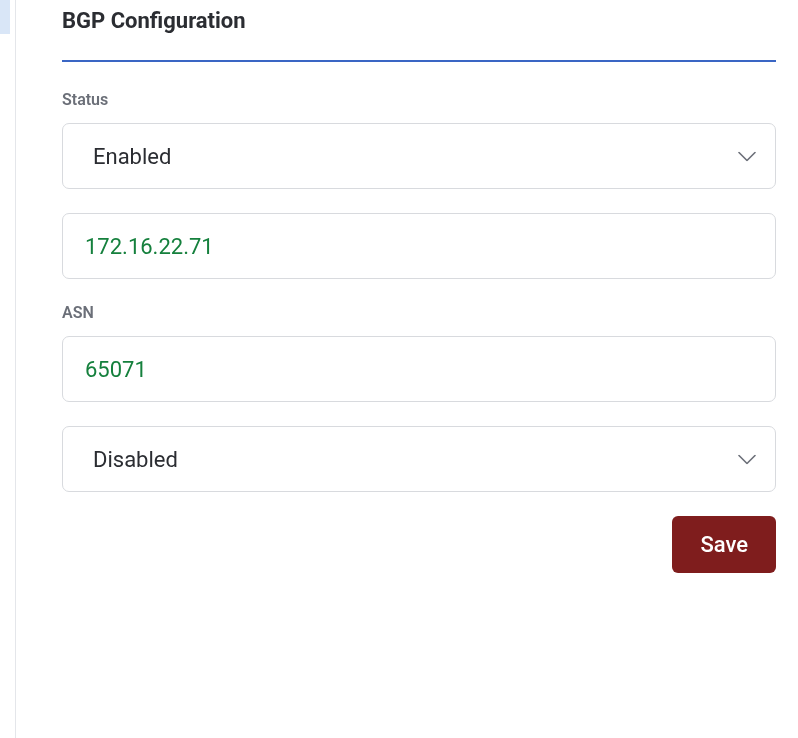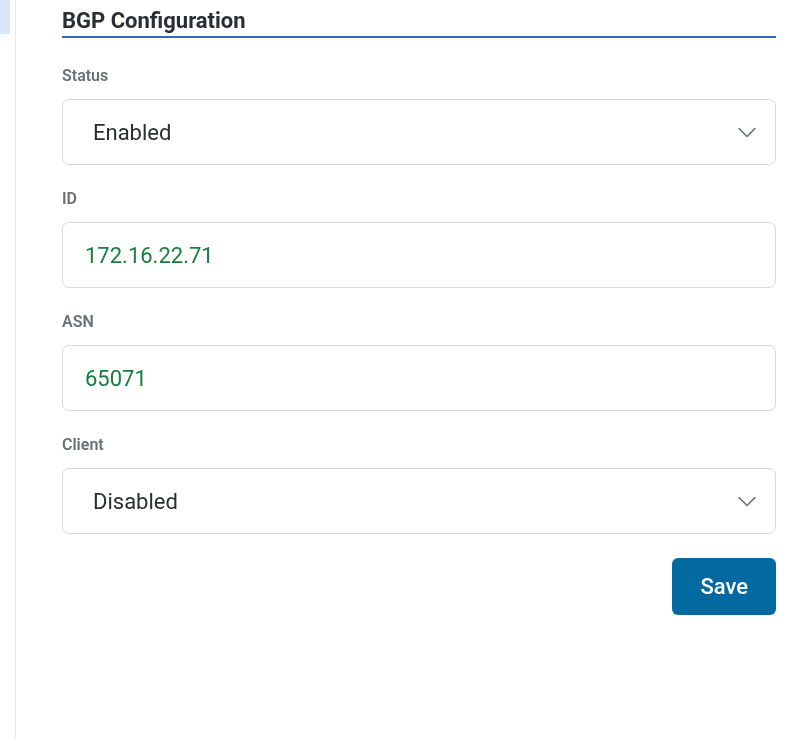--- a/index.html
+++ b/index.html
@@ -33,21 +33,21 @@
     .content {
       position: absolute;
       left: 62px;
       top: 8px;
       right: 22px;
     }
     .section-title {
       font-size: 22px;
       font-weight: 700;
       color: #2b2d32;
-      padding-bottom: 3px;
+      padding-bottom: 27px;
       border-bottom: 2px solid #3a66c4;
       margin-bottom: 28px;
     }
     .field-group {
       margin-bottom: 24px;
     }
     .field-label {
       font-size: 16px;
       font-weight: 600;
       color: #6b6f78;
@@ -89,21 +89,21 @@
       color: #15803d;
       outline: none;
       font-family: inherit;
     }
     .button-row {
       display: flex;
       justify-content: flex-end;
       margin-top: 22px;
     }
     .save-btn {
-      background: #0369a1;
+      background: #7f1d1d;
       color: #ffffff;
       border: none;
       border-radius: 6px;
       font-size: 22px;
       font-weight: 500;
       padding: 16px 28px;
       cursor: pointer;
       font-family: inherit;
     }
   </style>
@@ -123,31 +123,29 @@
       <div class="select-input">Enabled</div>
       <span class="chevron">
         <svg width="18" height="10" viewBox="0 0 18 10" fill="none">
           <path d="M1 1 L9 9 L17 1" stroke="#6b6f78" stroke-width="1.6" stroke-linecap="round" stroke-linejoin="round"></path>
         </svg>
       </span>
     </div>
   </div>
 
   <div class="field-group">
-    <div class="field-label">ID</div>
     <input type="text" class="text-input" value="172.16.22.71" style="">
   </div>
 
   <div class="field-group">
     <div class="field-label">ASN</div>
     <input type="text" class="text-input" value="65071" style="">
   </div>
 
   <div class="field-group">
-    <div class="field-label">Client</div>
     <div class="select-wrap">
       <div class="select-input">Disabled</div>
       <span class="chevron">
         <svg width="18" height="10" viewBox="0 0 18 10" fill="none">
           <path d="M1 1 L9 9 L17 1" stroke="#6b6f78" stroke-width="1.6" stroke-linecap="round" stroke-linejoin="round"></path>
         </svg>
       </span>
     </div>
   </div>
 

